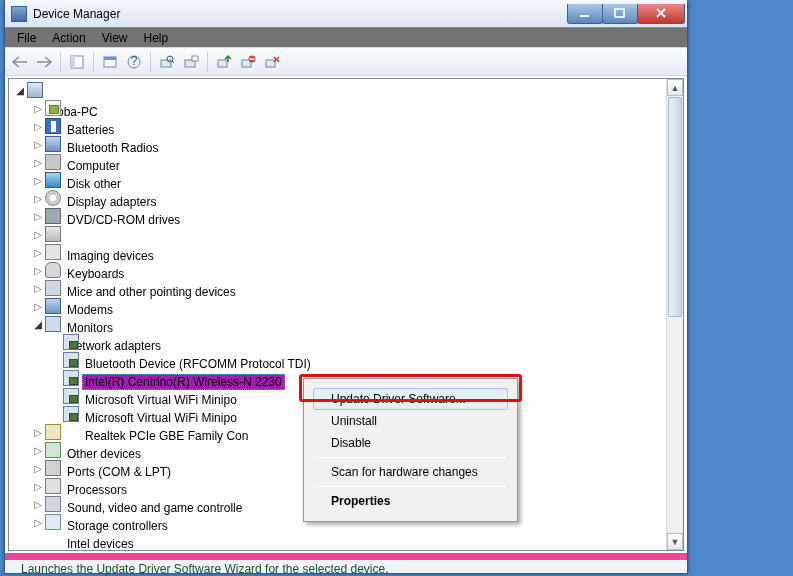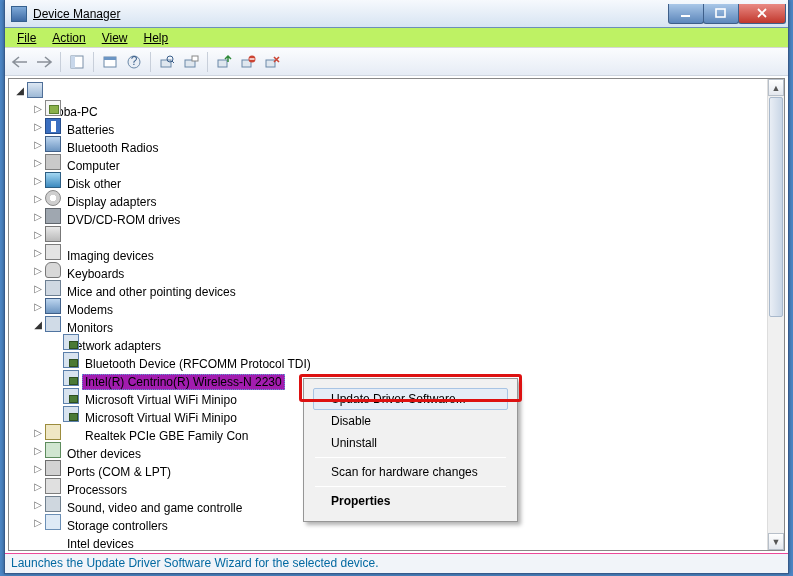--- a/index.html
+++ b/index.html
@@ -1,35 +1,35 @@
 <!DOCTYPE html>
 <html><head>
 <meta charset="utf-8">
 <style>
   * { box-sizing: border-box; font-family: "Segoe UI", Tahoma, sans-serif; font-size: 12px; }
   body { margin: 0; background:#4d87c7; width:793px; height:576px; overflow:hidden; }
 
-  .window { position:absolute; left:4px; top:0; width:785px; height:574px;
+  .window { position:absolute; left:4px; top:0; width:684px; height:574px;
             background:#fff; border:1px solid #365a8c; border-top:none;
-            box-shadow:0 0 4px rgba(0,0,0,.4);text-decoration:underline;}
+            box-shadow:0 0 4px rgba(0,0,0,.4);}
   .titlebar { height:28px; background:linear-gradient(#f6f9fd,#d7e4f2);
               border-bottom:1px solid #6d8fb8; display:flex; align-items:center; }
   .titlebar .app-icon { width:16px; height:16px; margin:0 6px;
         background:linear-gradient(#7ea9d8,#3e6aa4); border:1px solid #35608f;}
   .titlebar .title { flex:1; color:#000; }
   .win-btns { display:flex; height:20px; margin-right:2px;}
   .win-btn { width:36px; height:20px; border:1px solid #3e5f8a; border-top:none;
              border-radius:0 0 3px 3px; margin-left:-1px; display:flex;
              align-items:center; justify-content:center; color:#fff; font-weight:bold;
              background:linear-gradient(#a9c7e8,#5d87bb);}
   .win-btn.close { width:48px; background:linear-gradient(#e98a84,#c1372c);}
   .win-btn svg { width:12px; height:10px; }
 
   .menubar { height:20px; display:flex; align-items:center; padding:0 4px;
-             border-bottom:1px solid #d6d6d6; background:#bef264;}
+             border-bottom:1px solid #d6d6d6; background:#737373;}
   .menubar span { padding:2px 8px; cursor:default; }
 
   .toolbar { height:28px; display:flex; align-items:center; padding:0 4px; gap:2px;
              background:linear-gradient(#fbfcfe,#e6ecf5); border-bottom:1px solid #cfd6e0;}
   .tool-sep { width:1px; height:20px; background:#c8cfda; margin:0 3px;}
   .tool-btn { width:22px; height:22px; display:flex; align-items:center; justify-content:center;
               border:1px solid transparent; border-radius:2px;}
   .tool-btn svg { width:16px; height:16px; }
   .tool-btn.arrow-left svg, .tool-btn.arrow-right svg { width:18px; height:14px; }
   .gray { color:#8a9099; }
@@ -79,22 +79,22 @@
   .ic-netcard::after{content:"";position:absolute;right:0;bottom:0;width:7px;height:6px;
         background:#4a7a36;border:1px solid #2e4f20;}
   .ic-other { background:#efe7c4; border:1px solid #9c8c3d;}
   .ic-port { background:#d0e6d0; border:1px solid #5d8c5d;}
   .ic-cpu { background:#d2d2d2; border:1px solid #6e6e6e;}
   .ic-sound { background:#e0e0e0; border:1px solid #7e7e7e;}
   .ic-stor { background:#cfd7df; border:1px solid #70808f;}
   .ic-sys { background:#deeaf6; border:1px solid #6b8fb6;}
 
   .statusbar { position:absolute; left:0; right:0; bottom:0; height:20px;
-               padding:2px 6px; background:#f1f4f9; border-top:1px solid #ec4899;
-               font-size:12px; color:#0369a1;}
+               padding:2px 16px; background:#f1f4f9; border-top:7px solid #ec4899;
+               font-size:12px; color:#14532d;}
 
   .context-menu { position:absolute; left:298px; top:378px; width:215px;
                   background:#f1f1f1; border:1px solid #969696; box-shadow:3px 3px 4px rgba(0,0,0,.3);
                   padding:9px;}
   .cm-item { height:22px; display:flex; align-items:center; padding:0 18px; }
   .cm-item.hover { background:#e5edf7; border:1px solid #a8c4e4; padding:0 17px; border-radius:2px;}
   .cm-item.bold { font-weight:bold; }
   .cm-sep { height:1px; margin:3px 2px; background:#c7c7c7; border-bottom:1px solid #fff;}
   .highlight-box { position:absolute; border:3px solid #d11; border-radius:3px; pointer-events:none;}
 </style>
@@ -328,22 +328,22 @@
       </div>
     <div class="scrollbar">
       <div class="btn">▲</div>
       <div class="thumb"></div>
       <div class="btn" style="position:absolute;bottom:0;left:0;right:0">▼</div>
     </div>
   </div>
 
   <div class="context-menu" id="cmenu">
       <div class="cm-item hover">Update Driver Software...</div>
+      <div class="cm-item">Uninstall</div>
       <div class="cm-item">Disable</div>
-      <div class="cm-item">Uninstall</div>
       <div class="cm-sep"></div>
       <div class="cm-item">Scan for hardware changes</div>
       <div class="cm-sep"></div>
       <div class="cm-item bold">Properties</div>
     </div>
 
   <div class="highlight-box" style="left:294px; top:374px; width:223px; height:28px;"></div>
 
   <div class="statusbar">
     <span>Launches the Update Driver Software Wizard for the selected device.</span>

